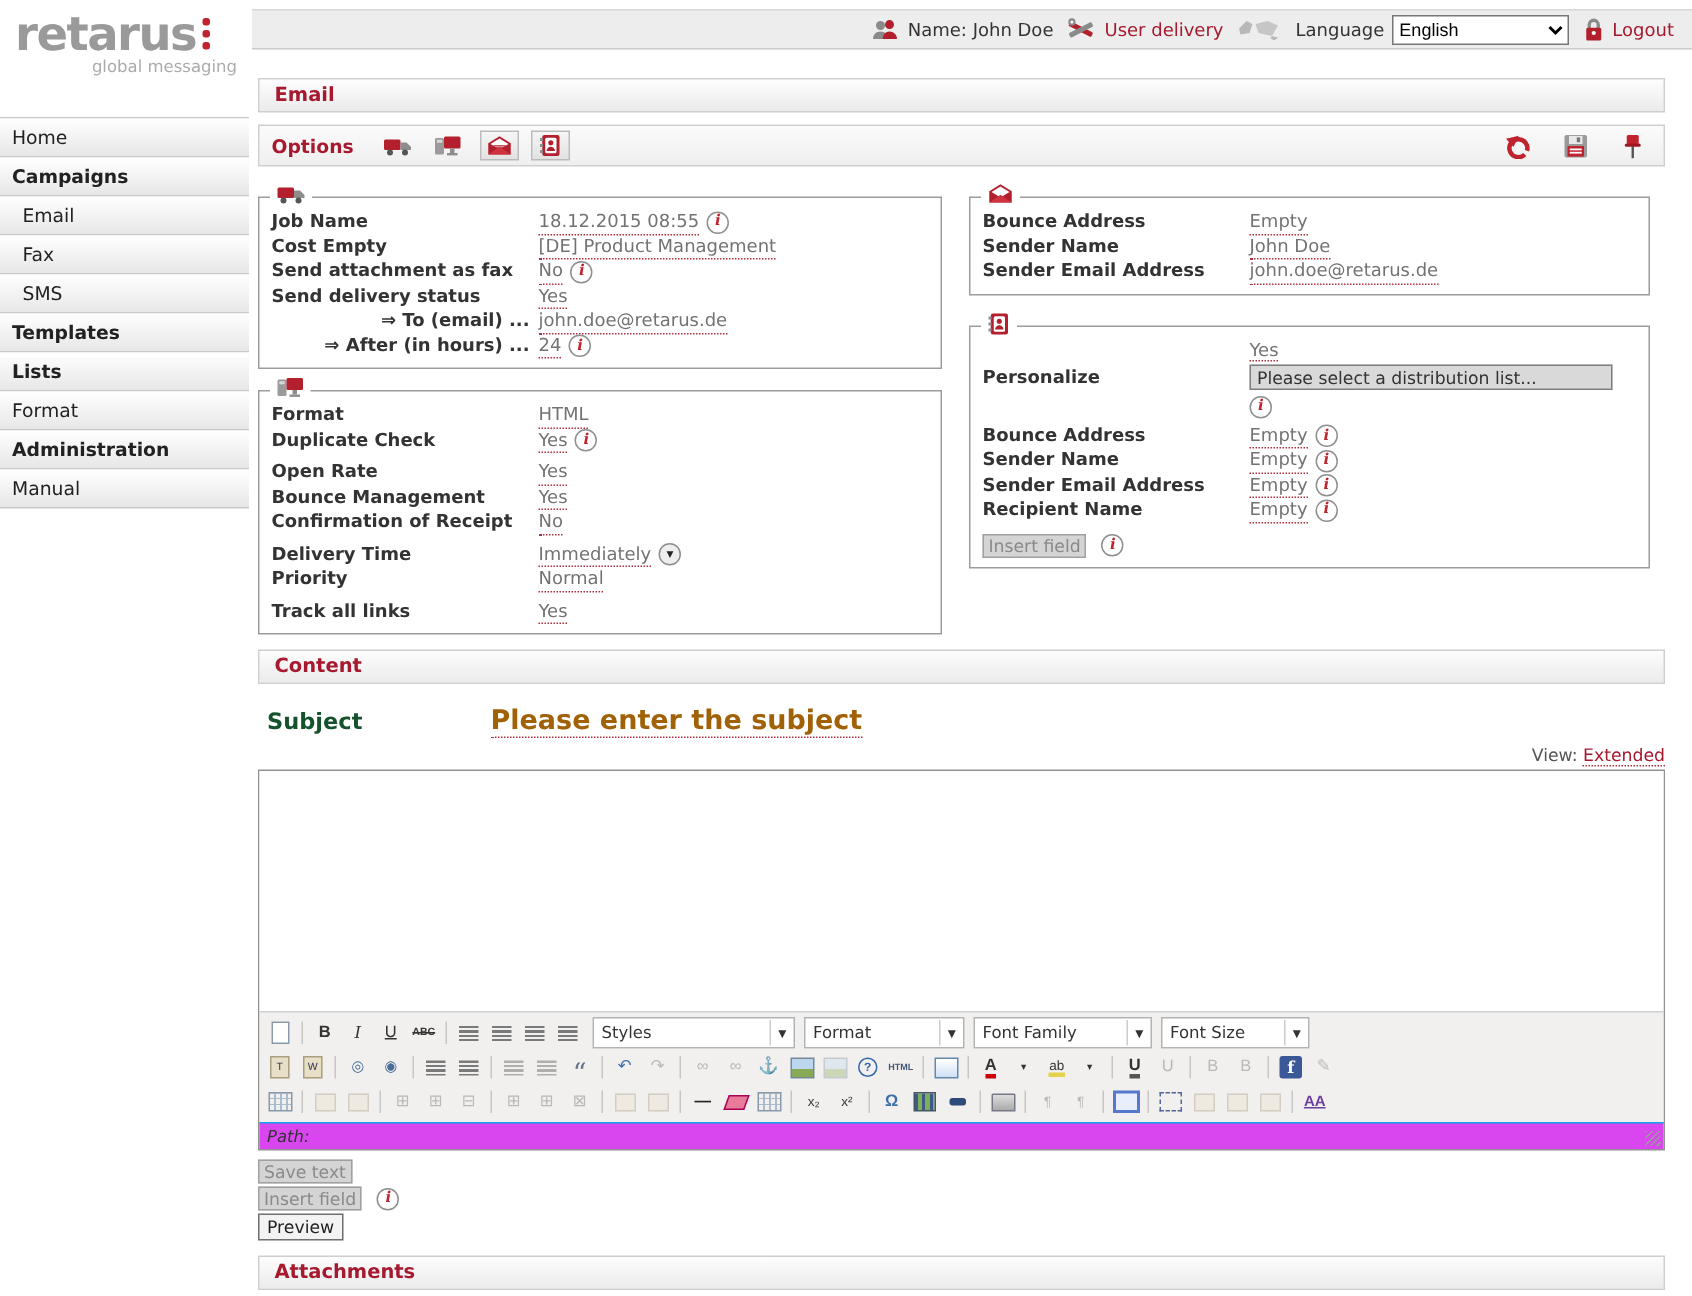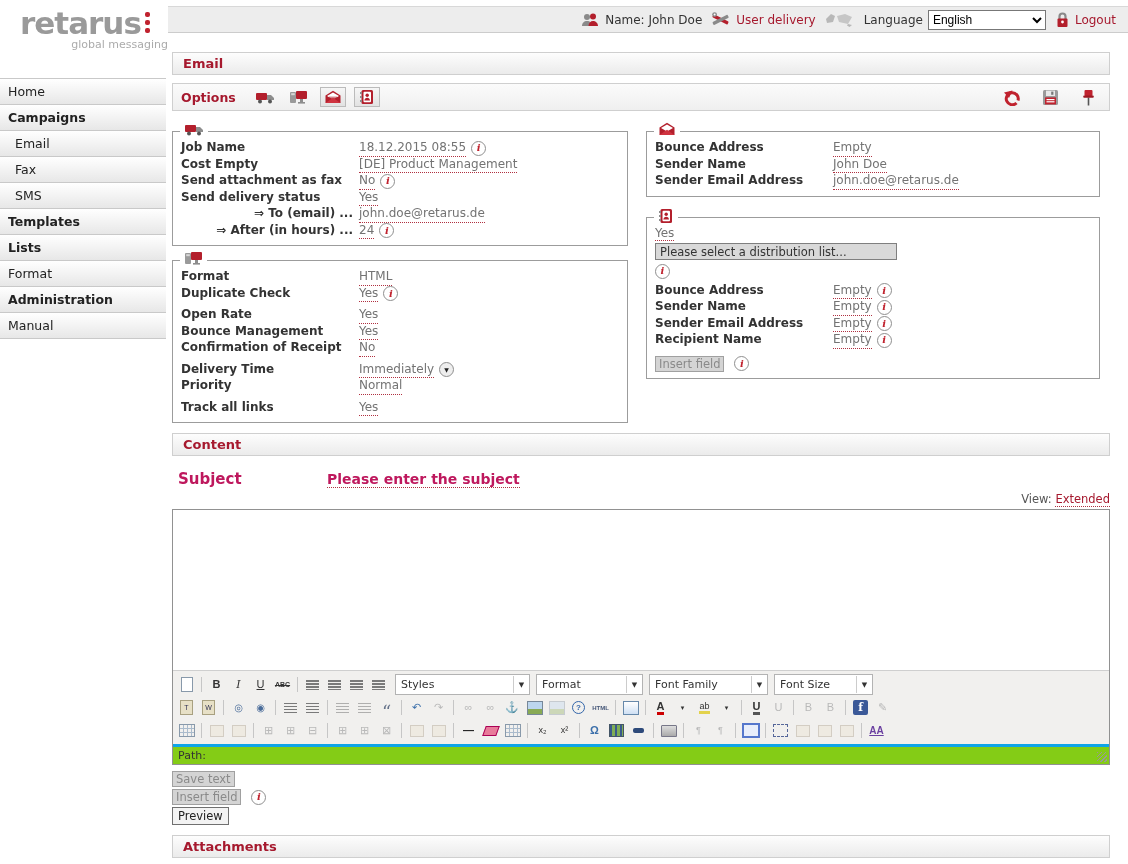--- a/index.html
+++ b/index.html
@@ -1,19 +1,19 @@
 <!DOCTYPE html>
 <html><head>
 <meta charset="utf-8">
 <style>
   html,body{margin:0;padding:0;}
   body{width:1128px;height:864px;position:relative;overflow:hidden;background:#fff;
        font-family:"DejaVu Sans","Liberation Sans",sans-serif;font-size:12px;color:#333;}
   
-  #logo{position:absolute;left:20px;top:8px;width:156px;}
+  #logo{position:absolute;left:10px;top:8px;width:156px;}
   .logo-line{display:flex;align-items:flex-start;}
   .logo-word{font-size:31px;font-weight:bold;color:#9a9a9a;letter-spacing:-1px;line-height:30px;}
   .logo-dots{display:flex;flex-direction:column;gap:3px;margin:4px 0 0 4px;}
   .logo-dots b{width:5px;height:5px;border-radius:2px;background:#c0222e;}
   .logo-tag{font-size:11px;color:#ababab;text-align:right;margin-top:0;padding-right:8px;}
   #topbar{position:absolute;left:168px;top:6px;right:0;height:27px;background:#ededed;
           border-top:1px solid #d8d8d8;border-bottom:1px solid #cccccc;
           display:flex;align-items:center;justify-content:flex-end;gap:9px;padding-right:12px;box-sizing:border-box;}
   .tb-item{display:flex;align-items:center;gap:5px;font-size:12px;color:#333;}
   .tb-link{color:#a6192e;text-decoration:none;cursor:pointer;}
@@ -57,22 +57,22 @@
   .pers-val{display:flex;flex-direction:column;gap:2px;}
   .dist-btn{width:242px;text-align:left;background:#d9d9d9;border:1px solid #7f7f7f;color:#333;
             font-size:11.5px;padding:1px 4px;height:17px;box-sizing:border-box;cursor:pointer;
             font-family:inherit;}
   .btn-disabled{background:#d4d4d4;border:1px solid #a0a0a0;color:#8a8a8a;font-size:11.5px;
             padding:0 3px;height:16px;font-family:inherit;}
   .btn-plain{background:#f3f3f3;border:1px solid #707070;color:#222;font-size:11.5px;
             padding:1px 5px;font-family:inherit;cursor:pointer;}
   
   .subject-row{display:flex;margin-top:14px;padding-left:6px;align-items:baseline;}
-  .subject-label{width:149px;font-weight:bold;font-size:15px;color:#be185d;}
-  .subject-val{font-weight:bold;font-size:14px;color:#be185d;border-bottom:1px dotted #b03040;cursor:text;}
+  .subject-label{width:149px;font-weight:bold;font-size:15px;color:#14532d;}
+  .subject-val{font-weight:bold;font-size:18px;color:#a16207;border-bottom:1px dotted #b03040;cursor:text;}
   .view-row{text-align:right;font-size:11.5px;margin-top:4px;color:#555;}
   .view-link{color:#a6192e;border-bottom:1px dotted #b03040;cursor:pointer;}
   
   .editor{border:1px solid #919191;margin-top:3px;}
   .ed-canvas{height:160px;background:#fff;cursor:text;}
   .ed-tools{background:#f1f0ee;border-top:1px solid #cfcfcf;padding:2px 3px;}
   .tb-row{display:flex;align-items:center;height:23px;gap:1px;flex-wrap:nowrap;}
   .tb-sep{width:1px;height:15px;background:#c6c6c6;margin:0 3px;flex-shrink:0;}
   .tb-btn{width:21px;height:19px;border:1px solid transparent;background:transparent;padding:0;
           display:flex;align-items:center;justify-content:center;cursor:pointer;flex-shrink:0;}
@@ -112,22 +112,22 @@
   .glyph.film{width:13px;height:11px;background:repeating-linear-gradient(90deg,#3a5a8c 0 2px,#7fae55 2px 5px);border:1px solid #445566;}
   .glyph.pill{width:11px;height:5px;background:#2e4a7a;border-radius:2px;}
   .glyph.prn{width:14px;height:10px;background:linear-gradient(#dddddd,#aaaaaa);border:1px solid #777788;border-radius:1px 1px 0 0;}
   .glyph.win{width:14px;height:11px;border:2px solid #5577cc;background:#e8eefb;}
   .glyph.dashbox{width:13px;height:11px;border:1px dashed #556699;}
   .mce-select{display:flex;align-items:center;justify-content:space-between;border:1px solid #b3b3b3;
       background:#fff;height:19px;font-size:11px;color:#333;padding-left:5px;margin-left:5px;cursor:pointer;}
   .mce-select .arr{width:15px;height:17px;border-left:1px solid #ccc;display:flex;align-items:center;
       justify-content:center;font-size:7px;color:#333;}
   .w-styles{width:128px;gap:11px;} .w-format{width:100px;} .w-family{width:112px;} .w-size{width:92px;}
-  .ed-path{background:#84cc16;border-top:3px solid #0ea5e9;font-size:11px;color:#333;
-           padding:2px 5px;position:relative;height:13px;}
+  .ed-path{background:#d946ef;border-top:1px solid #0ea5e9;font-size:11px;color:#333;
+           padding:2px 5px;position:relative;height:13px;font-style:italic;}
   .resize-handle{position:absolute;right:2px;bottom:2px;width:10px;height:10px;cursor:nwse-resize;
      background:repeating-linear-gradient(135deg,#999 0 1px,transparent 1px 3px);}
   .action-col{margin-top:6px;display:flex;flex-direction:column;align-items:flex-start;gap:2px;}
   .action-row{display:flex;align-items:center;gap:10px;}
   .mt10{margin-top:10px;} .mt14{margin-top:14px;}
 </style>
 </head>
 <body>
 
 <div id="logo">
@@ -432,20 +432,21 @@
               <rect x="2.5" y="1" width="11.5" height="14" rx="1.5" fill="#b31f2c"></rect>
               <rect x="4.5" y="2.8" width="7.5" height="10.4" rx="1" fill="#fff"></rect>
               <circle cx="8.2" cy="6.2" r="1.7" fill="#b31f2c"></circle>
               <path d="M5.4 11.6c0-1.7 1.3-2.8 2.8-2.8s2.8 1.1 2.8 2.8z" fill="#b31f2c"></path>
               <rect x="1" y="3" width="2" height="2" fill="#8d8d8d"></rect>
               <rect x="1" y="7" width="2" height="2" fill="#8d8d8d"></rect>
               <rect x="1" y="11" width="2" height="2" fill="#8d8d8d"></rect>
             </svg>
         </span>
         <div class="pers-grid">
+          <span class="pers-label">Personalize</span>
           <span class="pers-val">
             <span class="f-val" style="align-self:flex-start;">Yes</span>
             <button class="dist-btn">Please select a distribution list...</button>
             <span class="info" style="margin:2px 0 4px;">
                 <i>i</i>
               </span>
           </span>
         </div>
         <div id="fs-pers-rows">
             <div class="f-row">

